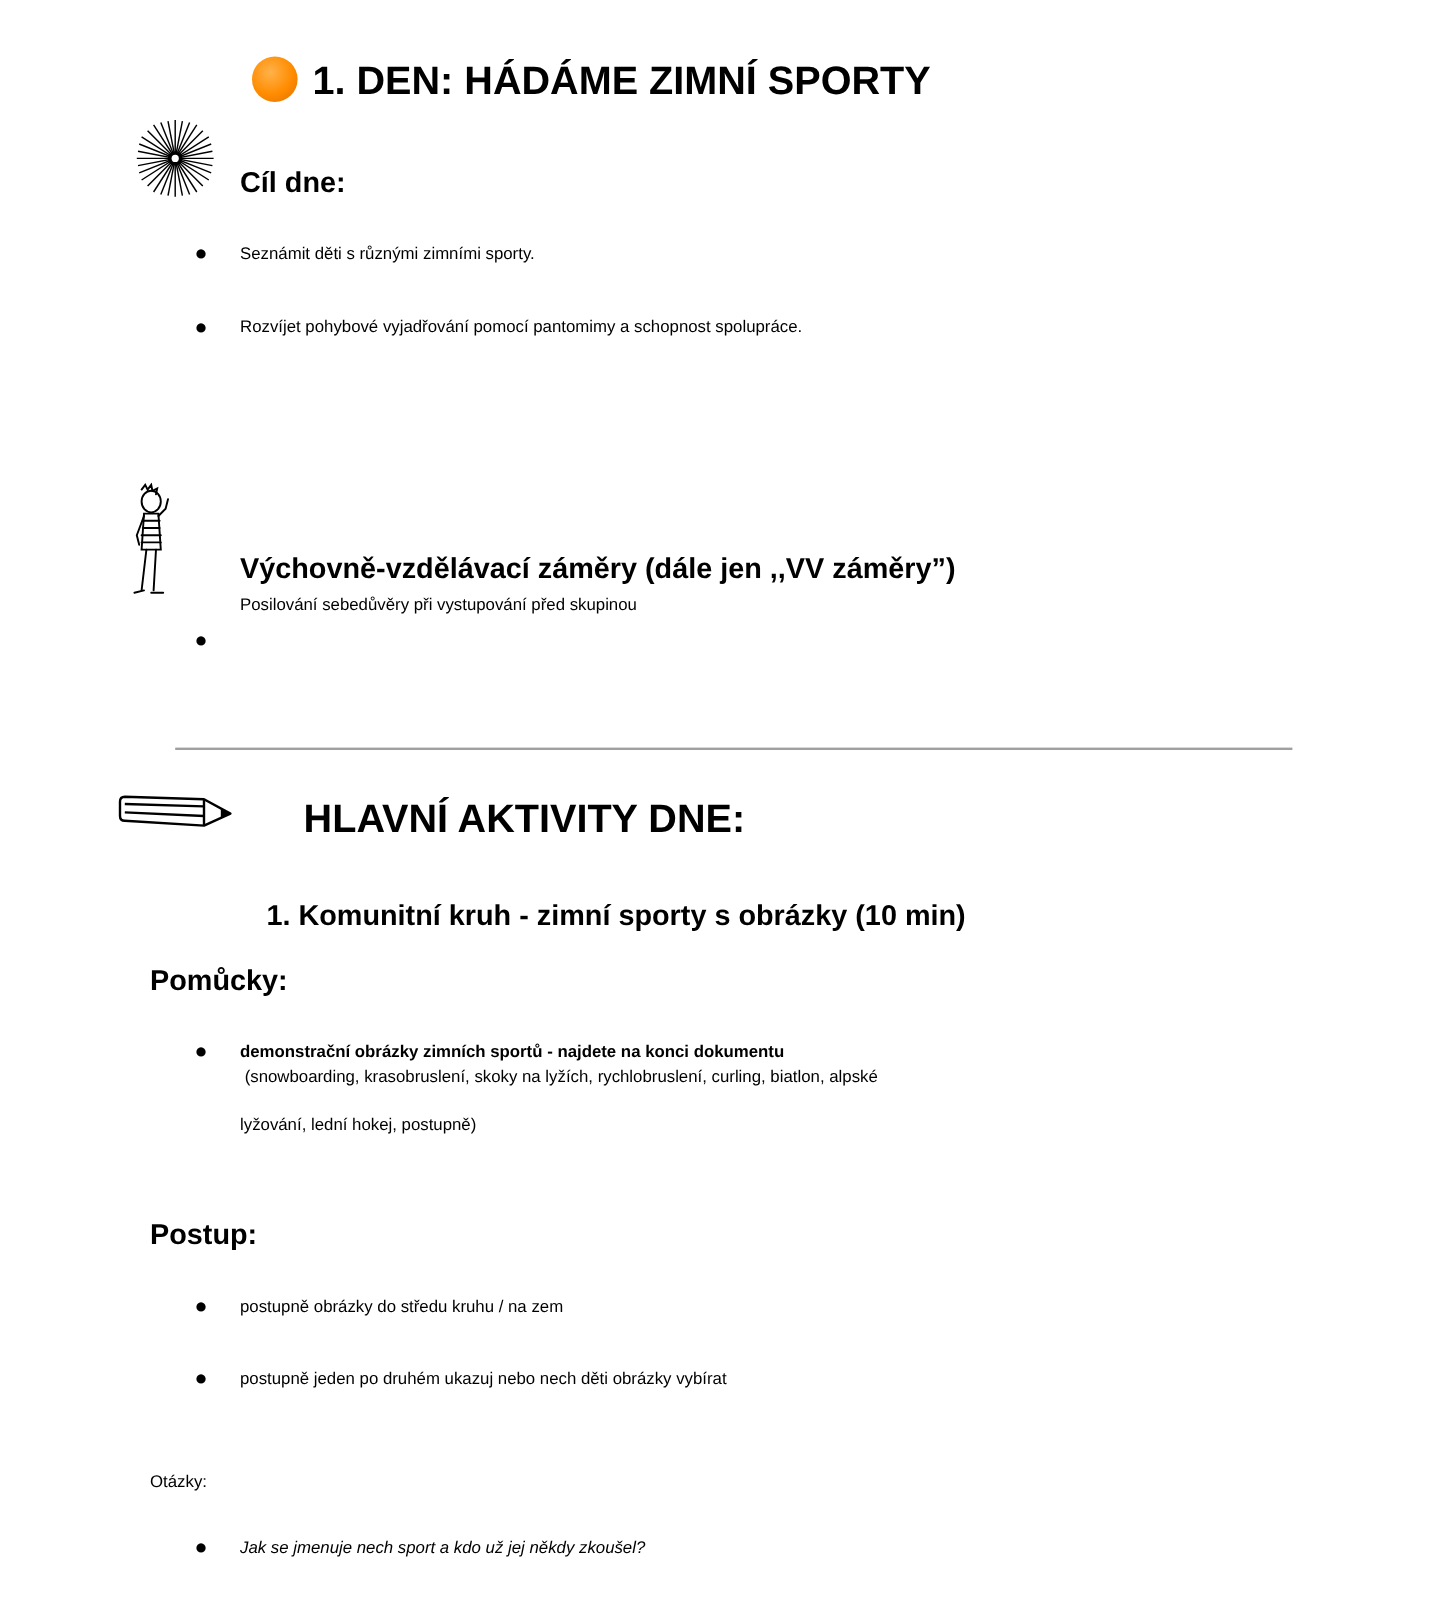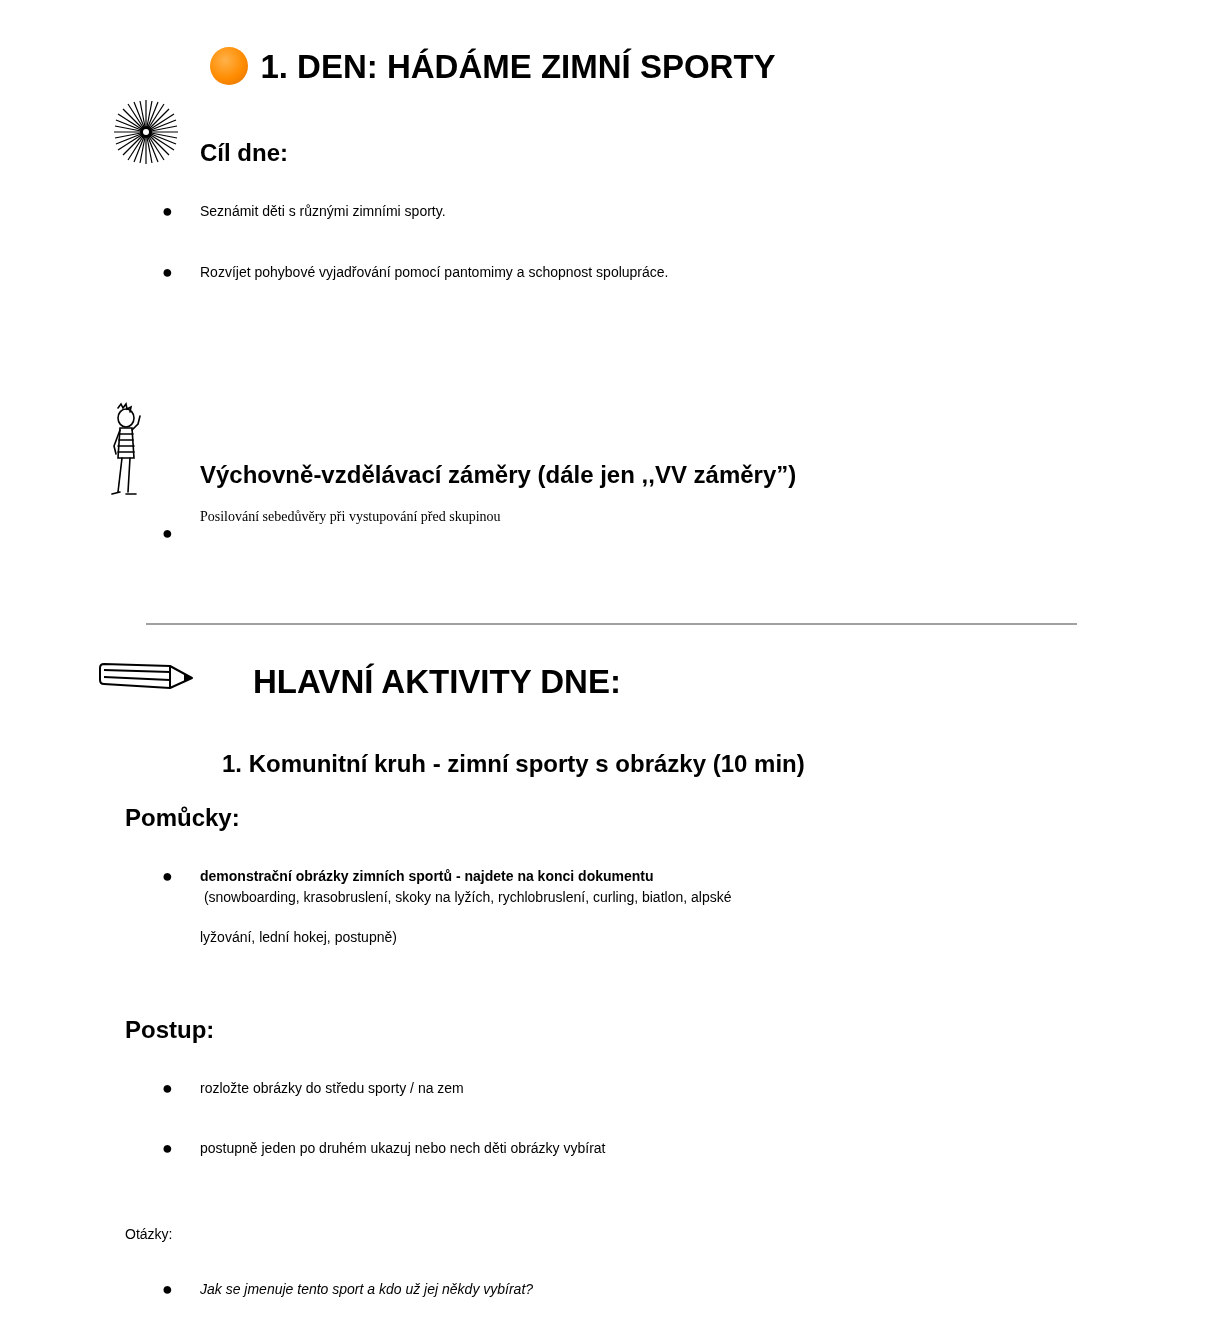--- a/index.html
+++ b/index.html
@@ -78,21 +78,21 @@
       <path d="M24 28 L18 44 L20 52"></path>
       <line x1="26" y1="56" x2="22" y2="90"></line>
       <line x1="34" y1="56" x2="32" y2="90"></line>
       <path d="M16 92 L24 90"></path>
       <path d="M30 92 L40 92"></path>
     </g>
   </svg>
 </div>
 <div class="abs h2" style="left:200px; top:460px;">Výchovně-vzdělávací záměry (dále jen ,,VV záměry”)</div>
 <div class="abs bullet" style="left:162px; top:518px;">●</div>
-<div class="abs body" style="left:200px; top:502px;font-family:Liberation Serif, serif;">Posilování sebedůvěry při vystupování před skupinou</div>
+<div class="abs body" style="left:200px; top:488px;">Posilování sebedůvěry při vystupování před skupinou</div>
 
 <div class="abs hr"></div>
 
 <div class="abs icon" style="left:98px; top:658px;">
   <svg width="100" height="36" viewBox="0 0 100 36">
     <g fill="none" stroke="#000" stroke-width="2" stroke-linejoin="round">
       <path d="M6 6 Q2 6 2 10 L2 22 Q2 26 6 26 L72 30 L94 20 L72 8 Z"></path>
       <line x1="6" y1="12" x2="72" y2="14"></line>
       <line x1="6" y1="19" x2="72" y2="22"></line>
       <line x1="72" y1="8" x2="72" y2="30"></line>
@@ -104,19 +104,19 @@
 <div class="abs h2" style="left:222px; top:738px;margin-top:11px;">1. Komunitní kruh - zimní sporty s obrázky (10 min)</div>
 
 <div class="abs h2" style="left:125px; top:803px;">Pomůcky:</div>
 <div class="abs bullet" style="left:162px; top:861px;">●</div>
 <div class="abs body bold" style="left:200px; top:861px;">demonstrační obrázky zimních sportů - najdete na konci dokumentu</div>
 <div class="abs body" style="left:200px; top:882px; white-space:pre;"> (snowboarding, krasobruslení, skoky na lyžích, rychlobruslení, curling, biatlon, alpské</div>
 <div class="abs body" style="left:200px; top:922px;">lyžování, lední hokej, postupně)</div>
 
 <div class="abs h2" style="left:125px; top:1015px;">Postup:</div>
 <div class="abs bullet" style="left:162px; top:1073px;">●</div>
-<div class="abs body" style="left:200px; top:1073px;">rozložte obrázky do středu sporty / na zem</div>
+<div class="abs body" style="left:200px; top:1073px;">postupně obrázky do středu kruhu / na zem</div>
 <div class="abs bullet" style="left:162px; top:1133px;">●</div>
 <div class="abs body" style="left:200px; top:1133px;">postupně jeden po druhém ukazuj nebo nech děti obrázky vybírat</div>
 
 <div class="abs body" style="left:125px; top:1219px;">Otázky:</div>
 <div class="abs bullet" style="left:162px; top:1274px;">●</div>
-<div class="abs body italic" style="left:200px; top:1274px;">Jak se jmenuje tento sport a kdo už jej někdy vybírat?</div>
+<div class="abs body italic" style="left:200px; top:1274px;">Jak se jmenuje nech sport a kdo už jej někdy zkoušel?</div>
 
 </body></html>

